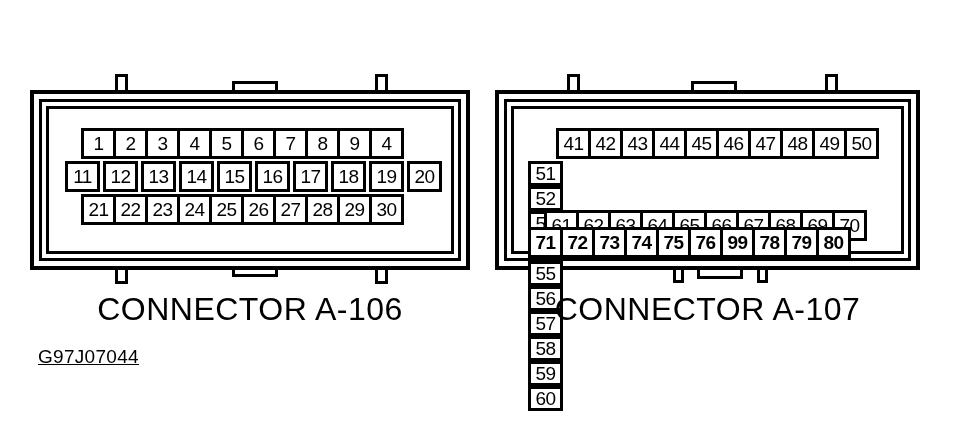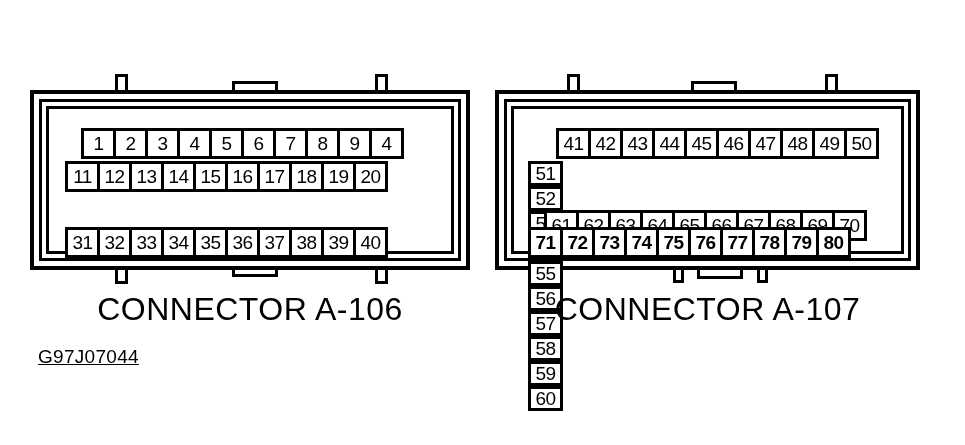--- a/index.html
+++ b/index.html
@@ -154,43 +154,43 @@
         <div class="pin">2</div>
         <div class="pin">3</div>
         <div class="pin">4</div>
         <div class="pin">5</div>
         <div class="pin">6</div>
         <div class="pin">7</div>
         <div class="pin">8</div>
         <div class="pin">9</div>
         <div class="pin">4</div>
       </div>
-      <div class="pin-row" style="left:35px; top:71px;">
+      <div class="pin-row" style="left:35px; top:71px;gap:6px;">
         <div class="pin">11</div>
         <div class="pin">12</div>
         <div class="pin">13</div>
         <div class="pin">14</div>
         <div class="pin">15</div>
         <div class="pin">16</div>
         <div class="pin">17</div>
         <div class="pin">18</div>
         <div class="pin">19</div>
         <div class="pin">20</div>
       </div>
-      <div class="pin-row" style="left:35px; top:137px;">
-        <div class="pin">31</div>
-        <div class="pin">32</div>
-        <div class="pin">33</div>
-        <div class="pin">34</div>
-        <div class="pin">35</div>
-        <div class="pin">36</div>
-        <div class="pin">37</div>
-        <div class="pin">38</div>
-        <div class="pin">39</div>
-        <div class="pin">40</div>
+      <div class="pin-row" style="left:51px; top:104px;">
+        <div class="pin">21</div>
+        <div class="pin">22</div>
+        <div class="pin">23</div>
+        <div class="pin">24</div>
+        <div class="pin">25</div>
+        <div class="pin">26</div>
+        <div class="pin">27</div>
+        <div class="pin">28</div>
+        <div class="pin">29</div>
+        <div class="pin">30</div>
       </div>
     </div>
 
     <div class="caption" style="top:217px;">CONNECTOR A-106</div>
   </div>
 
   <div class="connector" style="left:495px; top:74px; width:425px; height:230px;">
 
     <div class="tab tab-post" style="left:72px; top:0px;"></div>
     <div class="tab tab-latch" style="left:196px; top:7px;"></div>
@@ -241,21 +241,21 @@
         <div class="pin">69</div>
         <div class="pin">70</div>
       </div>
       <div class="pin-row" style="left:33px; top:137px;font-weight:bold;">
         <div class="pin">71</div>
         <div class="pin">72</div>
         <div class="pin">73</div>
         <div class="pin">74</div>
         <div class="pin">75</div>
         <div class="pin">76</div>
-        <div class="pin">77</div>
+        <div class="pin">99</div>
         <div class="pin">78</div>
         <div class="pin">79</div>
         <div class="pin">80</div>
       </div>
     </div>
 
     <div class="caption" style="top:217px;">CONNECTOR A-107</div>
   </div>
 
   <div class="figure-id" style="left:38px; top:346px;">G97J07044</div>

